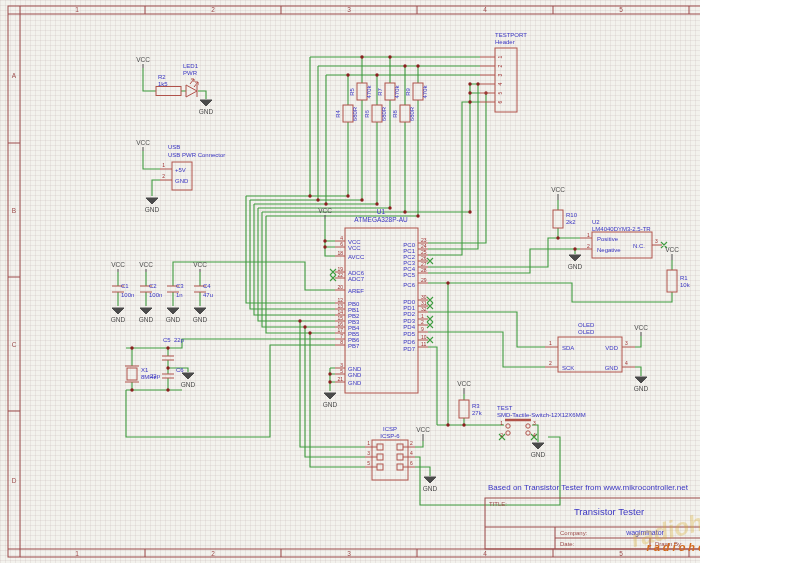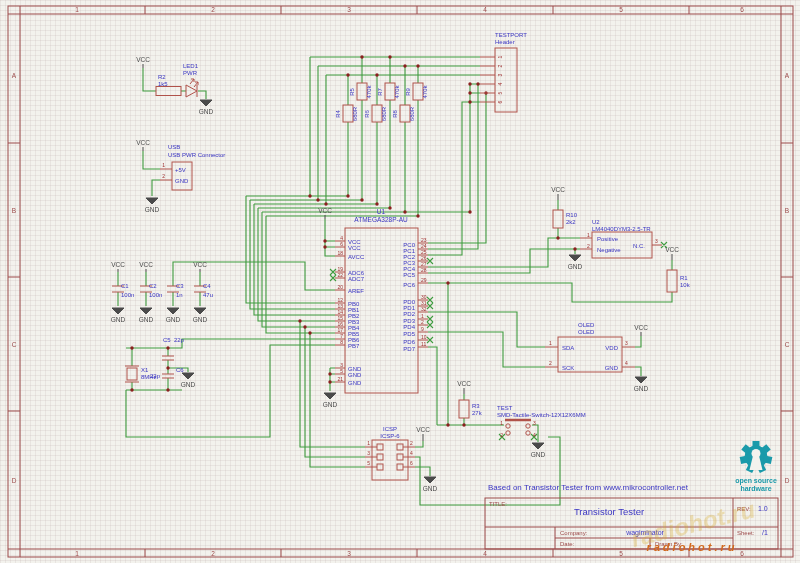--- a/index.html
+++ b/index.html
@@ -1,18 +1,18 @@
 <!DOCTYPE html>
 <html><head>
 <meta charset="utf-8">
 <style>
   html,body{margin:0;padding:0;}
   body{font-family:"Liberation Sans",sans-serif;}
   #canvas{
-    position:relative;width:800px;height:563px;overflow:hidden;
+    position:relative;width:700px;height:563px;overflow:hidden;
     background-color:#f3f2ed;
     background-image:
       linear-gradient(rgba(190,170,170,.20) 1px, transparent 1px),
       linear-gradient(90deg, rgba(190,170,170,.20) 1px, transparent 1px);
     background-size:5px 5px;
   }
   svg text{font-family:"Liberation Sans",sans-serif;}
   .lblB{fill:#3a35c2;font-size:6px;}
   .lblB7{fill:#3a35c2;font-size:6.5px;}
   .pinN{fill:#a03030;font-size:5px;}

